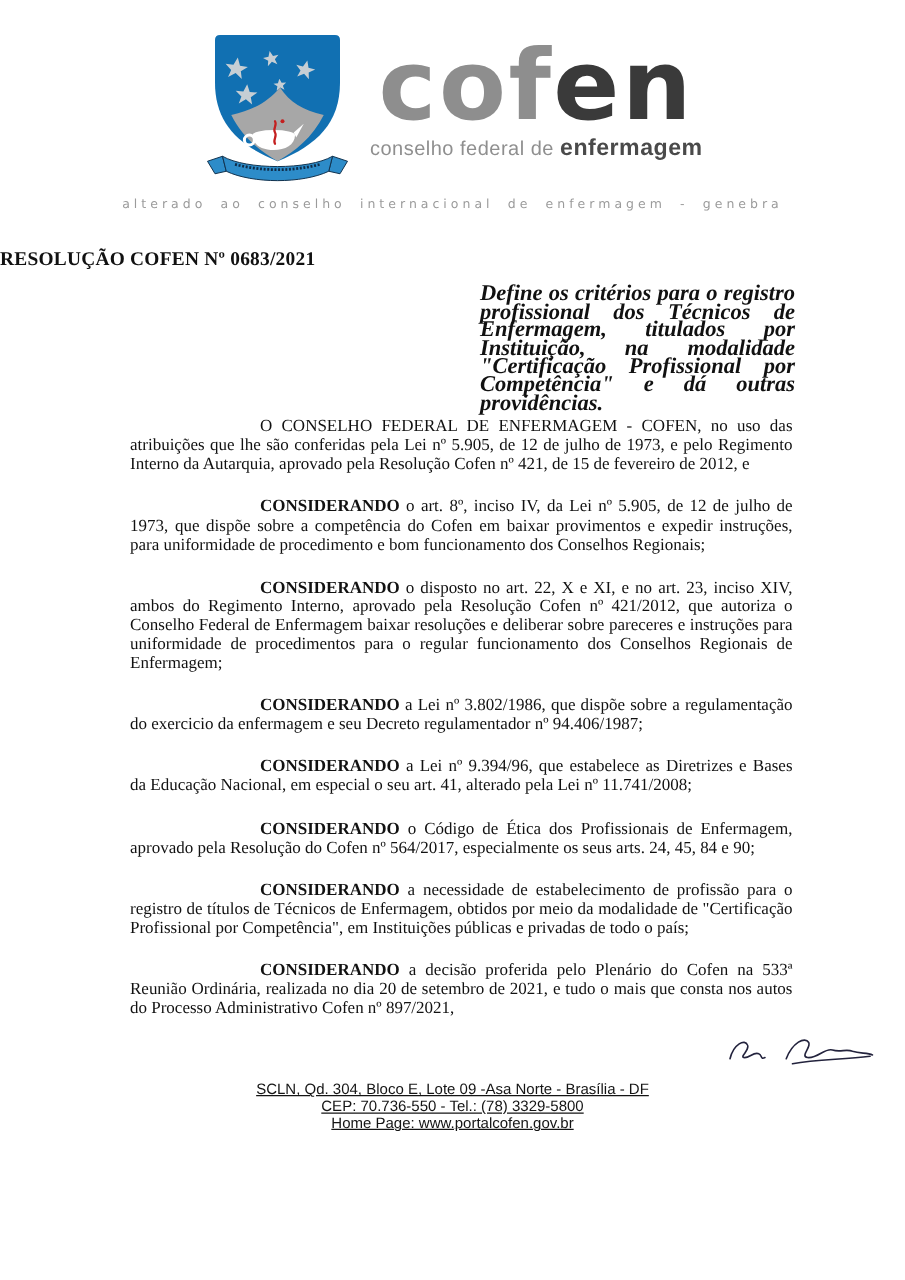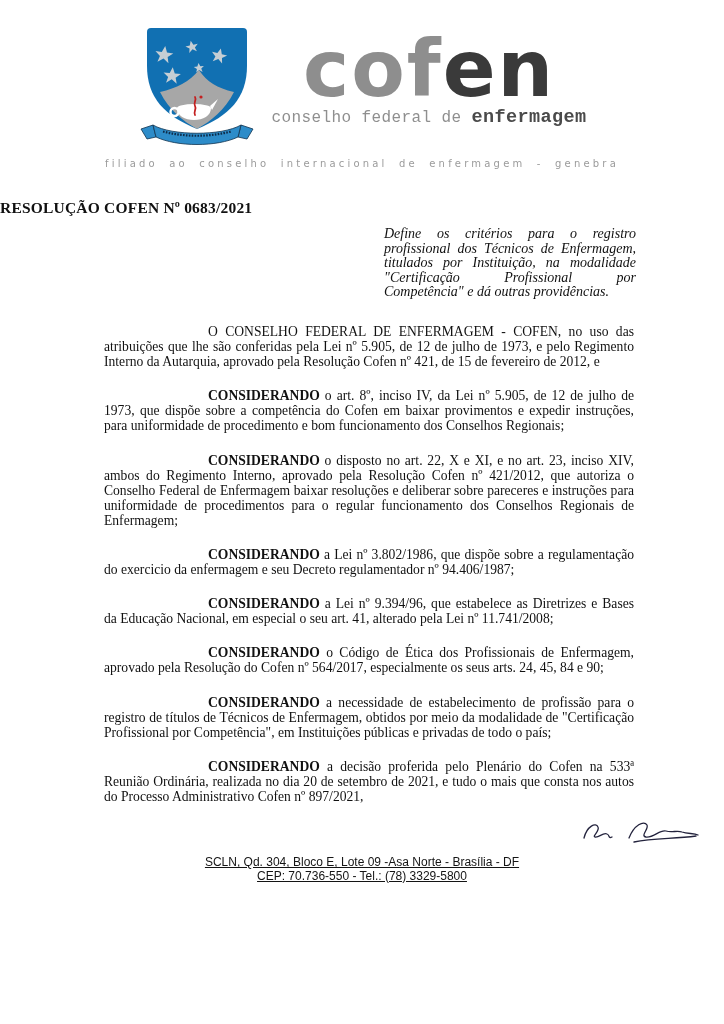--- a/index.html
+++ b/index.html
@@ -7,33 +7,33 @@
     width:724px;height:1024px;position:relative;background:#ffffff;
     overflow:hidden;font-family:"Liberation Serif",serif;color:#111;
   }
   
   .logo-row{display:flex;justify-content:center;align-items:flex-start;gap:14px;padding-top:26px;}
   .crest{width:120px;height:122px;flex:0 0 auto;}
   .wordmark{padding-top:6px;}
   .wm-big{font-family:"DejaVu Sans",sans-serif;font-weight:bold;font-size:78px;line-height:74px;letter-spacing:2px;text-align:center;}
   .wm-gray{color:#8e8e8e;}
   .wm-dark{color:#3a3a3a;}
-  .wm-sub{font-family:Liberation Mono, monospace;font-size:16px;color:#8f8f8f;margin-top:1px;letter-spacing:0.4px;}
+  .wm-sub{font-family:Liberation Sans, sans-serif;font-size:16px;color:#8f8f8f;margin-top:1px;letter-spacing:0.4px;}
   .wm-sub .wm-sub-bold{color:#4a4a4a;font-weight:bold;font-size:18.5px;}
   .tagline{
     text-align:center;font-family:"DejaVu Sans",sans-serif;font-size:10px;
     color:#9b9b9b;letter-spacing:3.2px;word-spacing:5px;margin-top:10px;
   }
   
   .doc-title{text-align:left;font-weight:bold;font-size:15.5px;margin-top:30px;letter-spacing:0.2px;}
   .epigraph{
-    width:252px;margin:10px 88px 0 auto;font-style:italic;font-weight:normal;
-    font-size:14px;line-height:14.6px;text-align:justify;
+    width:252px;margin:10px 88px 0 auto;font-style:italic;font-weight:bold;
+    font-size:18px;line-height:14.6px;text-align:justify;
   }
-  .body-text{margin-top:24px;padding:0 90px 0 104px;font-size:13.6px;line-height:15.1px;text-align:justify;}
+  .body-text{margin-top:4px;padding:0 90px 0 104px;font-size:13.6px;line-height:15.1px;text-align:justify;}
   .para{margin:0 0 19px 0;text-indent:104px;}
   .para:last-child{margin-bottom:0;}
   .para .lead{font-weight:bold;}
   
   .sig-row{height:48px;position:relative;}
   .sig-svg{position:absolute;right:20px;top:8px;}
   
   .footer{
     text-align:center;font-family:"Liberation Sans",sans-serif;
     font-size:12px;line-height:13.5px;color:#141414;margin-top:4px;text-decoration:underline;
@@ -73,21 +73,21 @@
         <path d="M104,99 L116,103 L110,113 L101,111 Z" fill="#2d8cc9" stroke="#12334f" stroke-width="0.8"></path>
         <path d="M16,99 C35,110 85,110 104,99 L101,111 C80,121 40,121 19,111 Z" fill="#2d8cc9" stroke="#12334f" stroke-width="0.8"></path>
         <path d="M26,105.5 Q60,114 94,105.5" fill="none" stroke="#0e2c49" stroke-width="2.2" stroke-dasharray="1.6 1.3"></path>
       </g>
     </svg>
     <div class="wordmark">
       <div class="wm-big"><span class="wm-gray">cof</span><span class="wm-dark">en</span></div>
       <div class="wm-sub"><span>conselho federal de </span><span class="wm-sub-bold">enfermagem</span></div>
     </div>
   </div>
-  <div class="tagline">filiado ao conselho internacional de enfermagem - genebra</div>
+  <div class="tagline">alterado ao conselho internacional de enfermagem - genebra</div>
 
   <div class="doc-title">RESOLUÇÃO COFEN Nº 0683/2021</div>
 
   <div class="epigraph">Define os critérios para o registro profissional dos Técnicos de Enfermagem, titulados por Instituição, na modalidade "Certificação Profissional por Competência" e dá outras providências.</div>
 
   <div class="body-text">
 
       <p class="para"><span class="lead"></span><span class="rest">O CONSELHO FEDERAL DE ENFERMAGEM - COFEN, no uso das atribuições que lhe são conferidas pela Lei nº 5.905, de 12 de julho de 1973, e pelo Regimento Interno da Autarquia, aprovado pela Resolução Cofen nº 421, de 15 de fevereiro de 2012, e</span></p>
 
       <p class="para"><span class="lead">CONSIDERANDO</span><span class="rest"> o art. 8º, inciso IV, da Lei nº 5.905, de 12 de julho de 1973, que dispõe sobre a competência do Cofen em baixar provimentos e expedir instruções, para uniformidade de procedimento e bom funcionamento dos Conselhos Regionais;</span></p>
@@ -112,15 +112,16 @@
         <path d="M10,26 C13,14 22,10 24,15 C26,19 18,24 21,25 C25,26 29,20 33,22 C36,23 34,27 38,25"></path>
         <path d="M55,26 C60,13 70,8 73,13 C75,17 66,24 72,25 C80,26 86,17 92,19 C98,21 103,18 108,20 C114,22 120,21 124,23"></path>
         <path d="M60,30 C80,26 100,27 122,24"></path>
       </g>
     </svg>
   </div>
 
   <div class="footer">
     <div>SCLN, Qd. 304, Bloco E, Lote 09 -Asa Norte - Brasília - DF</div>
     <div>CEP: 70.736-550 - Tel.: (78) 3329-5800</div>
+    <div>Home Page: www.portalcofen.gov.br</div>
   </div>
 
 </div>
 
 </body></html>

